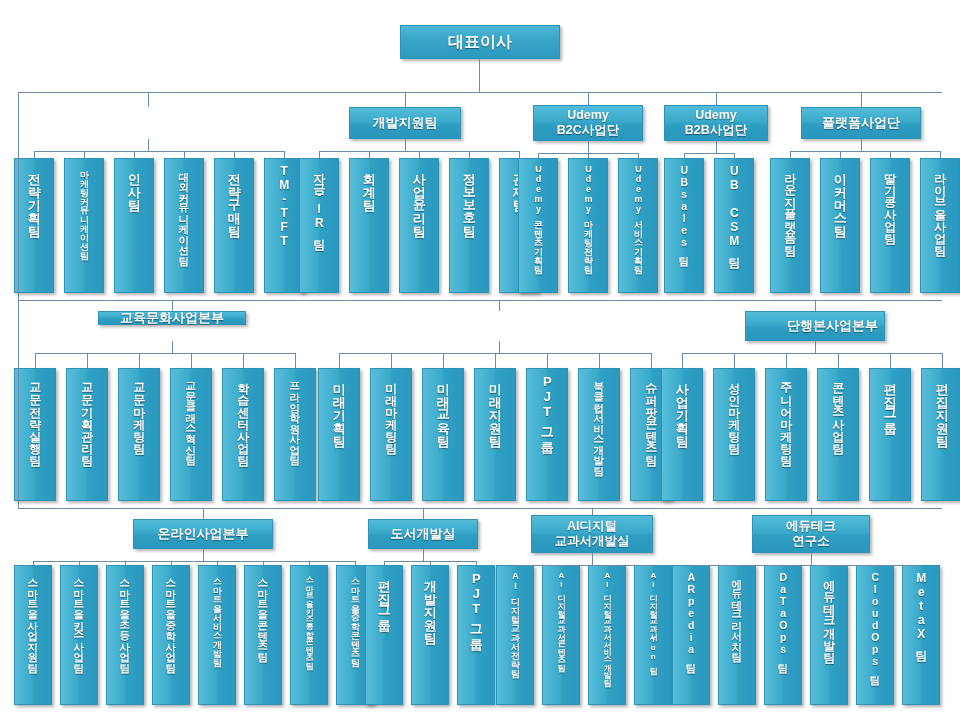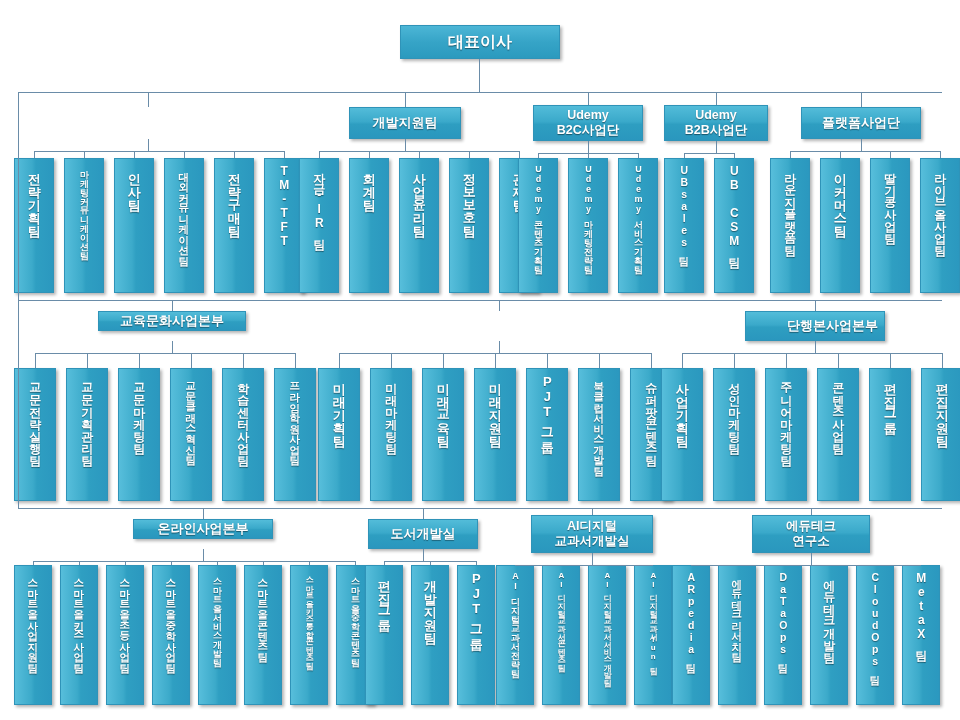--- a/index.html
+++ b/index.html
@@ -131,21 +131,21 @@
     <div class="bx leaf " style="left: 820px; top: 158px; width: 40px; height: 135px;">이커머스팀</div>
     <div class="bx leaf s1" style="left: 870px; top: 158px; width: 40px; height: 135px;">딸기콩사업팀</div>
     <div class="bx leaf s1" style="left: 920px; top: 158px; width: 40px; height: 135px;">라이브올사업팀</div>
     <div class="ln lnv" style="left: 861px; top: 139px; width: 1px; height: 12px;"></div>
     <div class="ln lnh" style="left: 790px; top: 151px; width: 150px; height: 1px;"></div>
     <div class="ln lnv" style="left: 790px; top: 151px; width: 1px; height: 7px;"></div>
     <div class="ln lnv" style="left: 840px; top: 151px; width: 1px; height: 7px;"></div>
     <div class="ln lnv" style="left: 890px; top: 151px; width: 1px; height: 7px;"></div>
     <div class="ln lnv" style="left: 940px; top: 151px; width: 1px; height: 7px;"></div>
     <div class="ln lnv" style="left: 172px; top: 300px; width: 1px; height: 11px;"></div>
-    <div class="bx div" style="left: 98px; top: 311px; width: 148px; height: 20px; font-family: Liberation Serif, serif;">교육문화사업본부</div>
+    <div class="bx div" style="left: 98px; top: 311px; width: 148px; height: 14px; font-family: Liberation Serif, serif;">교육문화사업본부</div>
     <div class="bx leaf s1" style="left: 14px; top: 368px; width: 42px; height: 133px;">교문전략실행팀</div>
     <div class="bx leaf s1" style="left: 66px; top: 368px; width: 42px; height: 133px;">교문기획관리팀</div>
     <div class="bx leaf s1" style="left: 118px; top: 368px; width: 42px; height: 133px;">교문마케팅팀</div>
     <div class="bx leaf s2" style="left: 170px; top: 368px; width: 42px; height: 133px;">교문클래스혁신팀</div>
     <div class="bx leaf s1" style="left: 222px; top: 368px; width: 42px; height: 133px;">학습센터사업팀</div>
     <div class="bx leaf s2" style="left: 274px; top: 368px; width: 42px; height: 133px;">프라임학원사업팀</div>
     <div class="ln lnv" style="left: 172px; top: 341px; width: 1px; height: 12px;"></div>
     <div class="ln lnh" style="left: 35px; top: 353px; width: 260px; height: 1px;"></div>
     <div class="ln lnv" style="left: 35px; top: 353px; width: 1px; height: 15px;"></div>
     <div class="ln lnv" style="left: 87px; top: 353px; width: 1px; height: 15px;"></div>
@@ -180,21 +180,21 @@
     <div class="bx leaf " style="left: 921px; top: 368px; width: 42px; height: 133px;">편집지원팀</div>
     <div class="ln lnv" style="left: 815px; top: 341px; width: 1px; height: 12px;"></div>
     <div class="ln lnh" style="left: 682px; top: 353px; width: 260px; height: 1px;"></div>
     <div class="ln lnv" style="left: 682px; top: 353px; width: 1px; height: 15px;"></div>
     <div class="ln lnv" style="left: 734px; top: 353px; width: 1px; height: 15px;"></div>
     <div class="ln lnv" style="left: 786px; top: 353px; width: 1px; height: 15px;"></div>
     <div class="ln lnv" style="left: 838px; top: 353px; width: 1px; height: 15px;"></div>
     <div class="ln lnv" style="left: 890px; top: 353px; width: 1px; height: 15px;"></div>
     <div class="ln lnv" style="left: 942px; top: 353px; width: 1px; height: 15px;"></div>
     <div class="ln lnv" style="left: 203px; top: 508px; width: 1px; height: 11px;"></div>
-    <div class="bx div" style="left: 133px; top: 519px; width: 140px; height: 20px;">온라인사업본부</div>
+    <div class="bx div" style="left: 133px; top: 519px; width: 140px; height: 30px;">온라인사업본부</div>
     <div class="bx leaf s2" style="left: 14px; top: 565px; width: 38px; height: 140px;">스마트올사업지원팀</div>
     <div class="bx leaf s2" style="left: 60px; top: 565px; width: 38px; height: 140px;">스마트올키즈사업팀</div>
     <div class="bx leaf s2" style="left: 106px; top: 565px; width: 38px; height: 140px;">스마트올초등사업팀</div>
     <div class="bx leaf s2" style="left: 152px; top: 565px; width: 38px; height: 140px;">스마트올중학사업팀</div>
     <div class="bx leaf s3" style="left: 198px; top: 565px; width: 38px; height: 140px;">스마트올서비스개발팀</div>
     <div class="bx leaf s2" style="left: 244px; top: 565px; width: 38px; height: 140px;">스마트올콘텐츠팀</div>
     <div class="bx leaf s4" style="left: 290px; top: 565px; width: 38px; height: 140px;">스마트올키즈통합콘텐츠팀</div>
     <div class="bx leaf s3" style="left: 336px; top: 565px; width: 38px; height: 140px;">스마트올중학콘텐츠팀</div>
     <div class="ln lnv" style="left: 203px; top: 549px; width: 1px; height: 12px;"></div>
     <div class="ln lnh" style="left: 33px; top: 561px; width: 322px; height: 1px;"></div>

